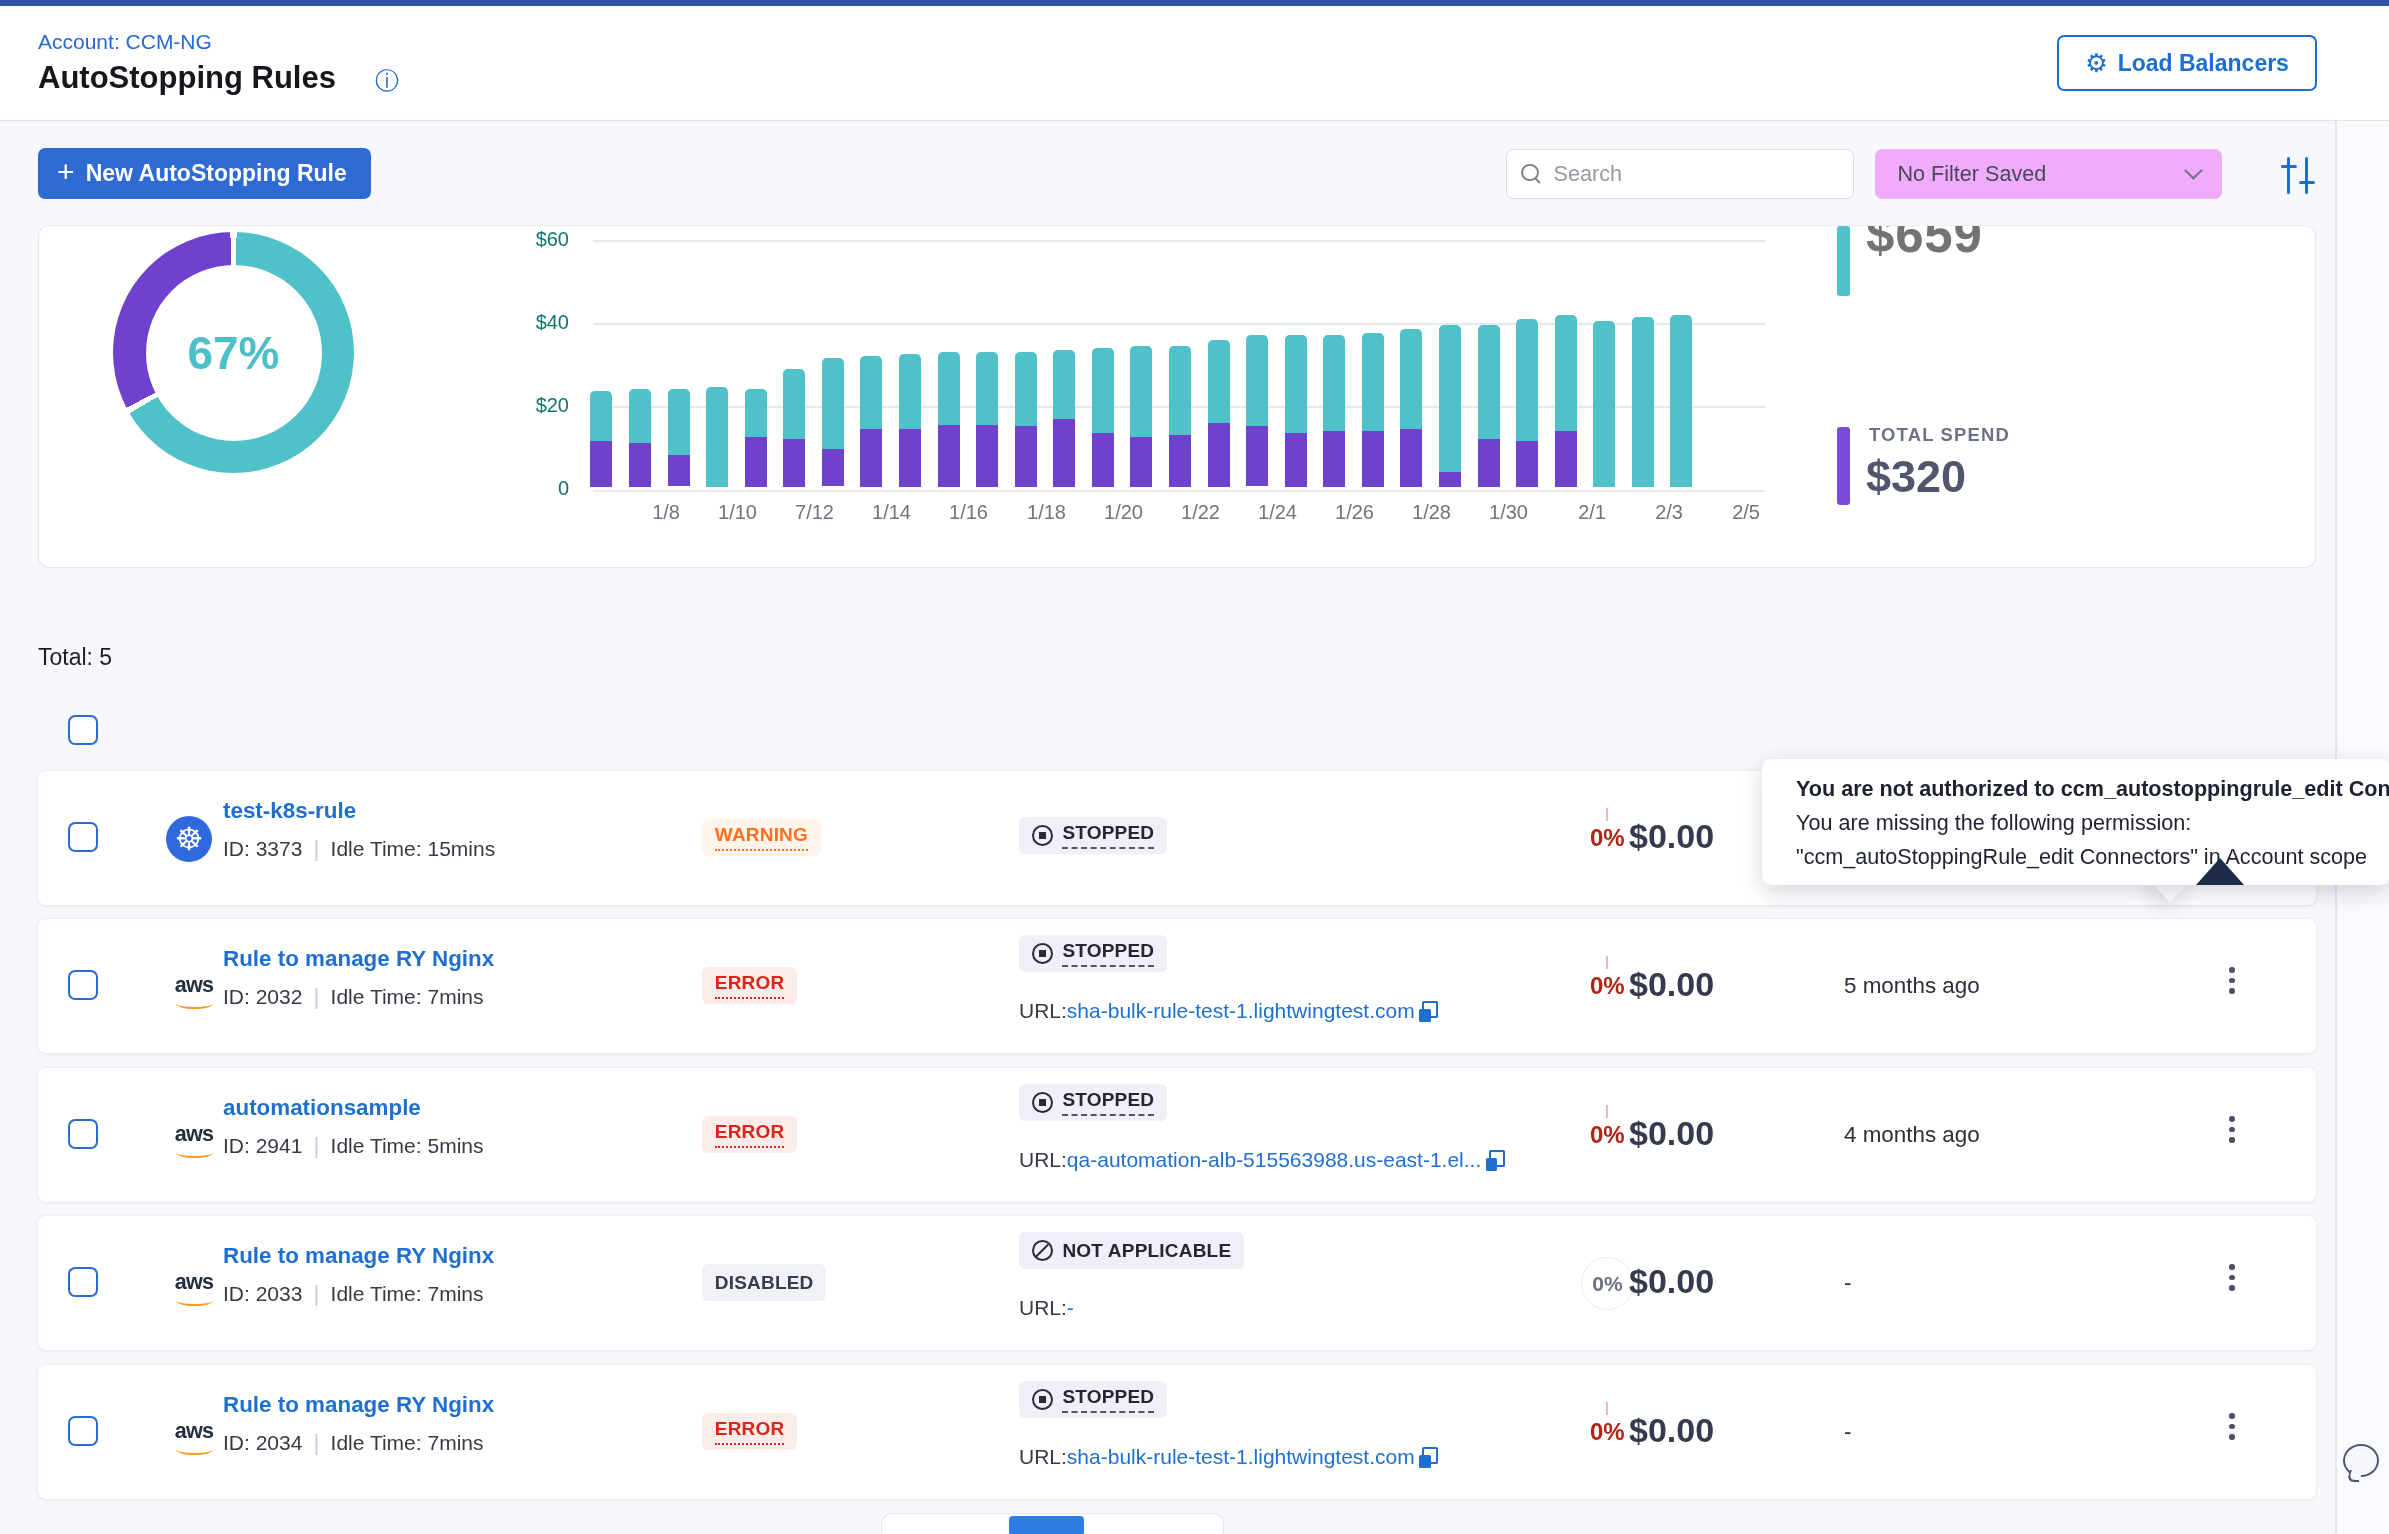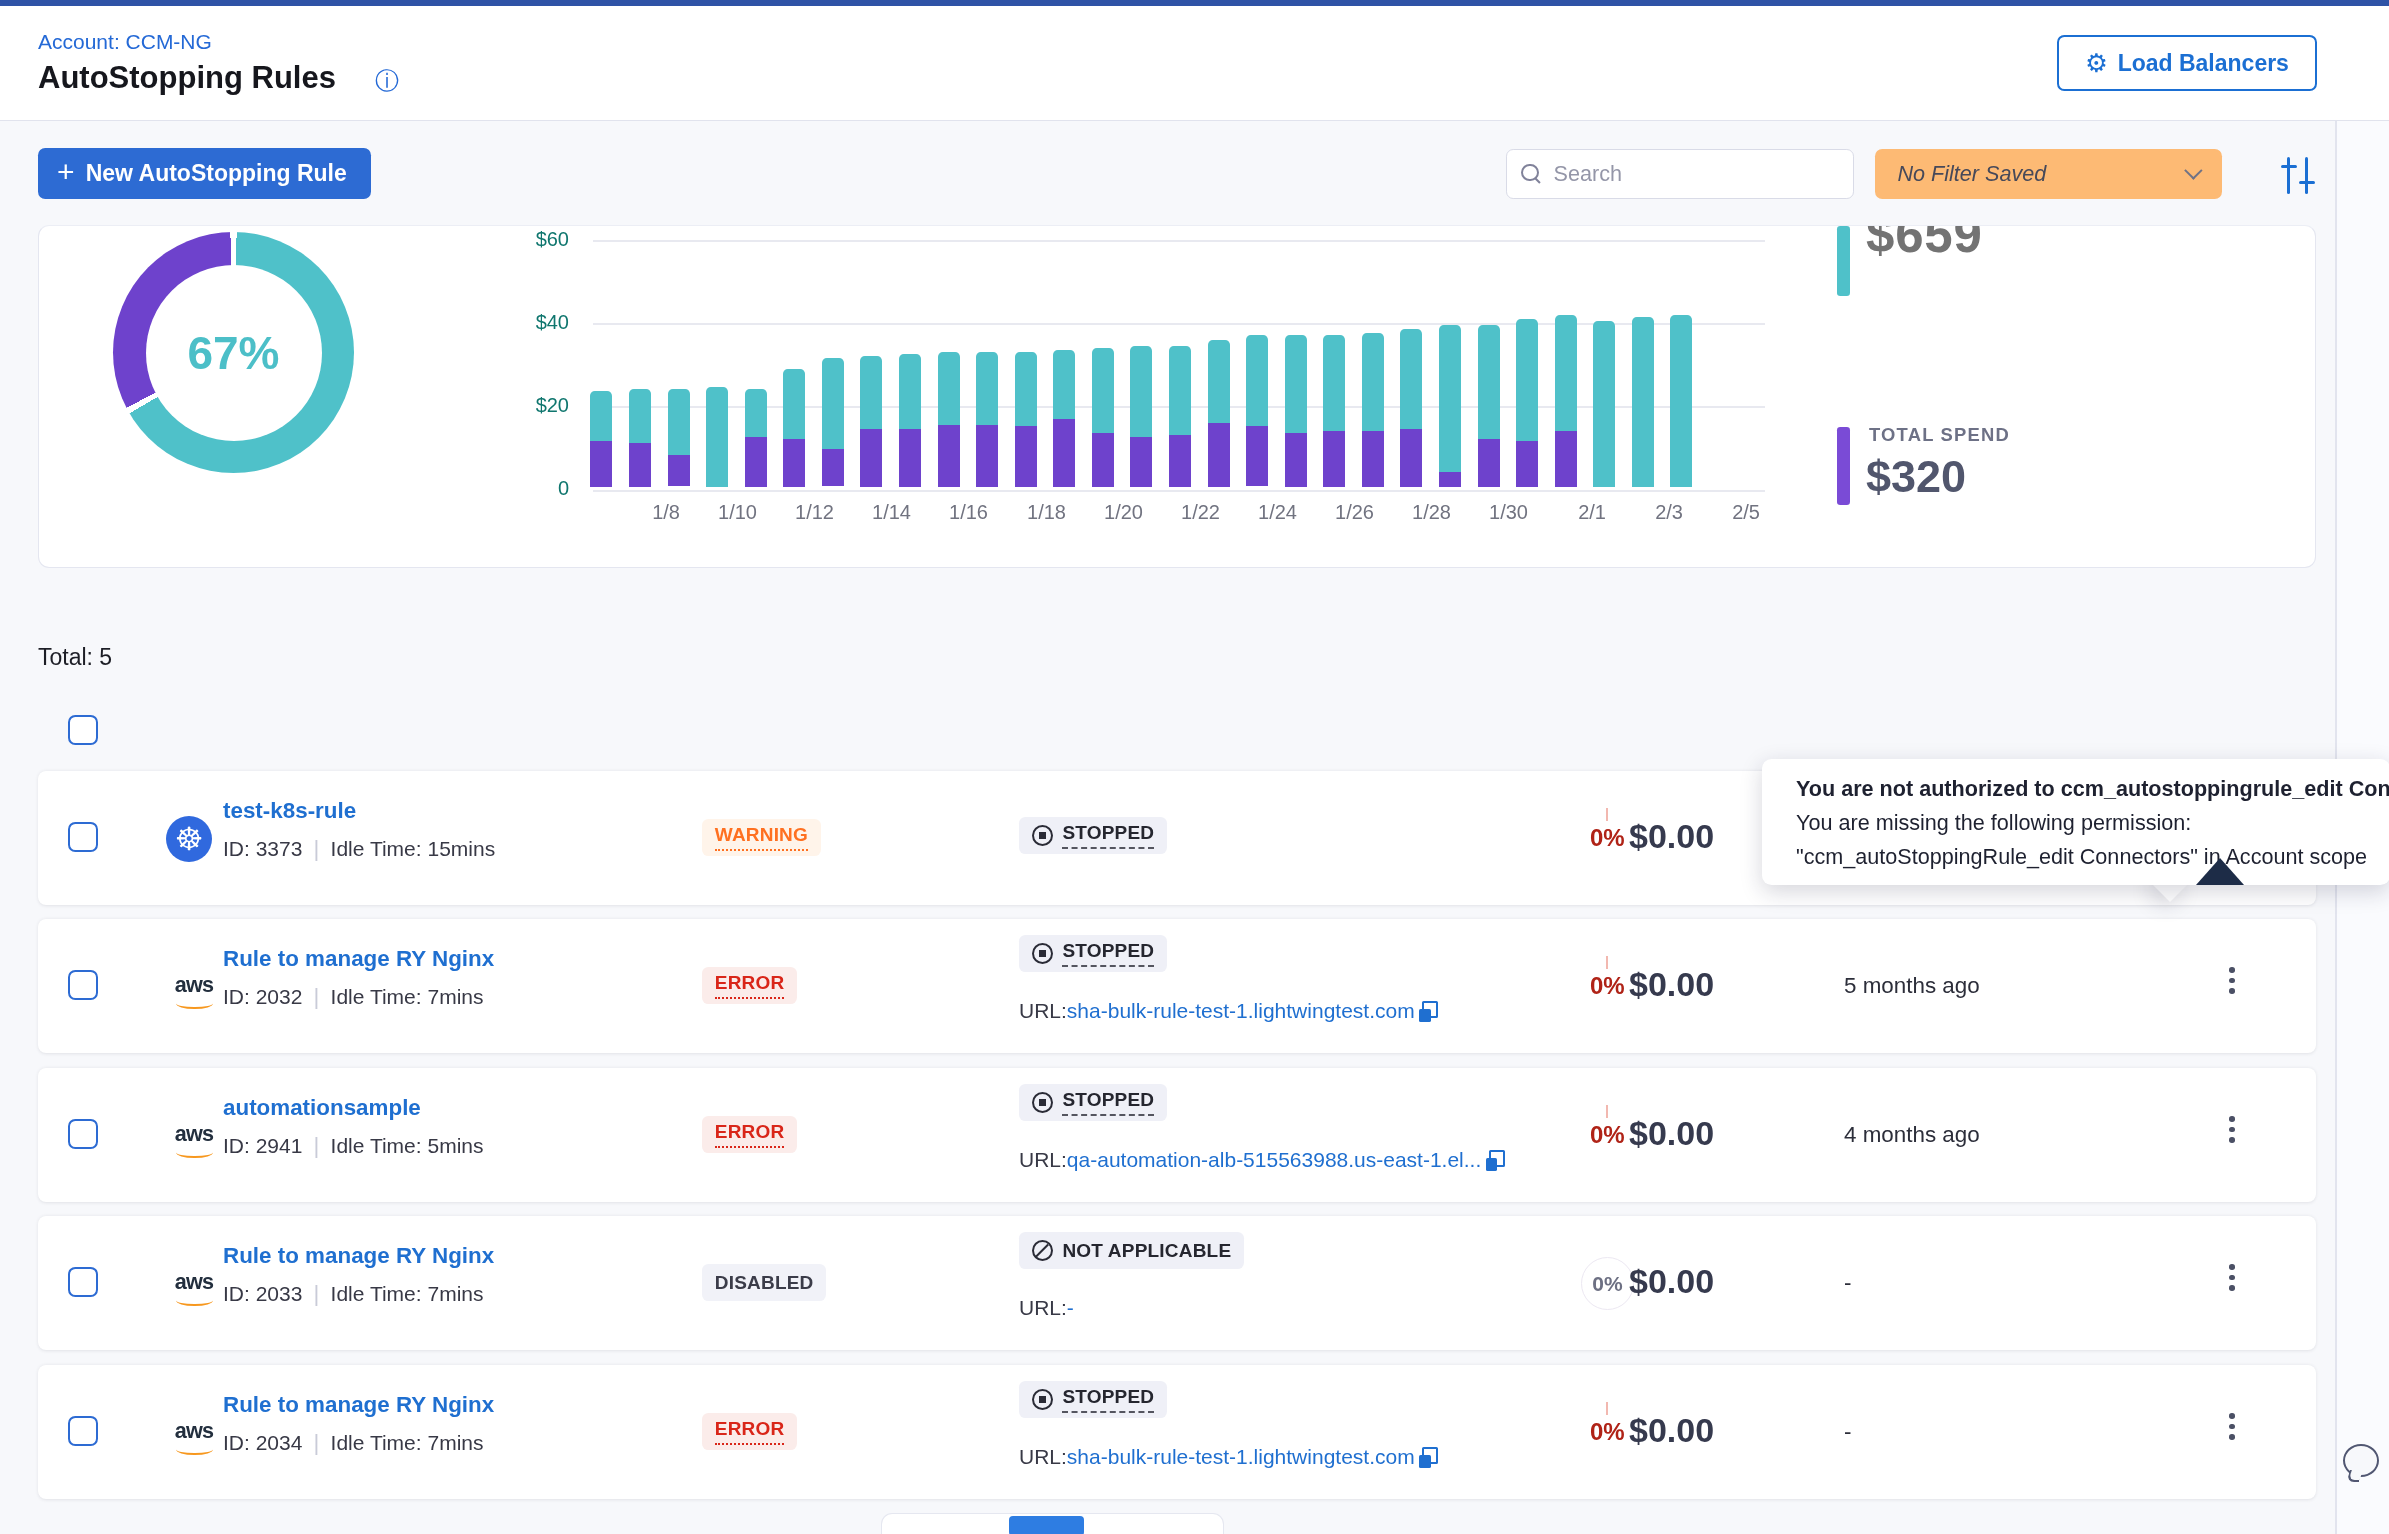--- a/index.html
+++ b/index.html
@@ -18,21 +18,21 @@
 
   
   .new-rule { position:absolute; left:38px; top:148px; height:51px; padding:0 24px 0 19px; background:#2d6bd3; border:none; border-radius:7.2px; color:#fff; font-size:23px; font-weight:700; display:flex; align-items:center; gap:11.2px; cursor:pointer; font-family:inherit; }
   .new-rule .plus { font-size:30px; font-weight:400; margin-top:-3.2px; }
   .searchbox { position:absolute; left:1506px; top:149px; width:348px; height:50px; background:#fff; border:1.6px solid #d9dbe7; border-radius:7.2px; display:flex; align-items:center; padding-left:14.4px; gap:11.2px; }
   .mag { position:relative; width:21px; height:21px; flex:0 0 auto; }
   .mag::before { content:""; position:absolute; left:0; top:0; width:13.6px; height:13.6px; border:2px solid #80829a; border-radius:50%; }
   .mag::after { content:""; position:absolute; left:13.6px; top:13.6px; width:7.2px; height:2px; background:#80829a; transform:rotate(45deg); transform-origin:left center; }
   .searchbox input { border:none; outline:none; font-size:21.6px; color:#1d1e27; width:272px; font-family:inherit; background:transparent; }
   .searchbox input::placeholder { color:#9496a8; }
-  .fselect { position:absolute; left:1875px; top:149px; width:347px; height:50px; background:#fdba74; border-radius:7.2px; display:flex; align-items:center; justify-content:space-between; padding:0 22.4px; cursor:pointer;font-style:italic; }
+  .fselect { position:absolute; left:1875px; top:149px; width:347px; height:50px; background:#f0abfc; border-radius:7.2px; display:flex; align-items:center; justify-content:space-between; padding:0 22.4px; cursor:pointer; }
   .fselect span.val { font-size:21.6px; color:#474959; }
   .chev { width:12.8px; height:12.8px; border-right:2px solid #6f7286; border-bottom:2px solid #6f7286; transform:rotate(45deg); margin-top:-6.4px; }
   .filter-ic { position:absolute; left:2281px; top:157px; width:35px; height:37px; cursor:pointer; }
   .filter-ic i { position:absolute; width:2.8px; background:#1b6fd3; border-radius:1.6px; }
   .filter-ic b { position:absolute; height:2.8px; background:#1b6fd3; border-radius:1.6px; }
 
   
   .card { position:absolute; left:38px; top:225px; width:2278px; height:343px; background:#fff; border:1.2px solid #e4e6f0; border-top-color:#eceef5; border-radius:11.2px; overflow:hidden; }
   .donut { position:absolute; left:74px; top:6.4px; width:241px; height:241px; border-radius:50%; }
   .donut::after { content:""; position:absolute; left:33px; top:33px; width:176px; height:176px; background:#fff; border-radius:50%; }
@@ -169,21 +169,21 @@
         <div class="grid" style="top: 264px;"></div>
         <div class="ylab" style="top: 251px;">0</div>
         <div class="grid" style="top: 180px;"></div>
         <div class="ylab" style="top: 168px;">$20</div>
         <div class="grid" style="top: 97px;"></div>
         <div class="ylab" style="top: 85px;">$40</div>
         <div class="grid" style="top: 14.4px;"></div>
         <div class="ylab" style="top: 1.6px;">$60</div>
         <div class="xlab" style="left: 561px;">1/8</div>
         <div class="xlab" style="left: 638px;">1/10</div>
-        <div class="xlab" style="left: 715px;">1/12</div>
+        <div class="xlab" style="left: 715px;">7/12</div>
         <div class="xlab" style="left: 792px;">1/14</div>
         <div class="xlab" style="left: 869px;">1/16</div>
         <div class="xlab" style="left: 947px;">1/18</div>
         <div class="xlab" style="left: 1024px;">1/20</div>
         <div class="xlab" style="left: 1101px;">1/22</div>
         <div class="xlab" style="left: 1178px;">1/24</div>
         <div class="xlab" style="left: 1255px;">1/26</div>
         <div class="xlab" style="left: 1332px;">1/28</div>
         <div class="xlab" style="left: 1409px;">1/30</div>
         <div class="xlab" style="left: 1487px;">2/1</div>

